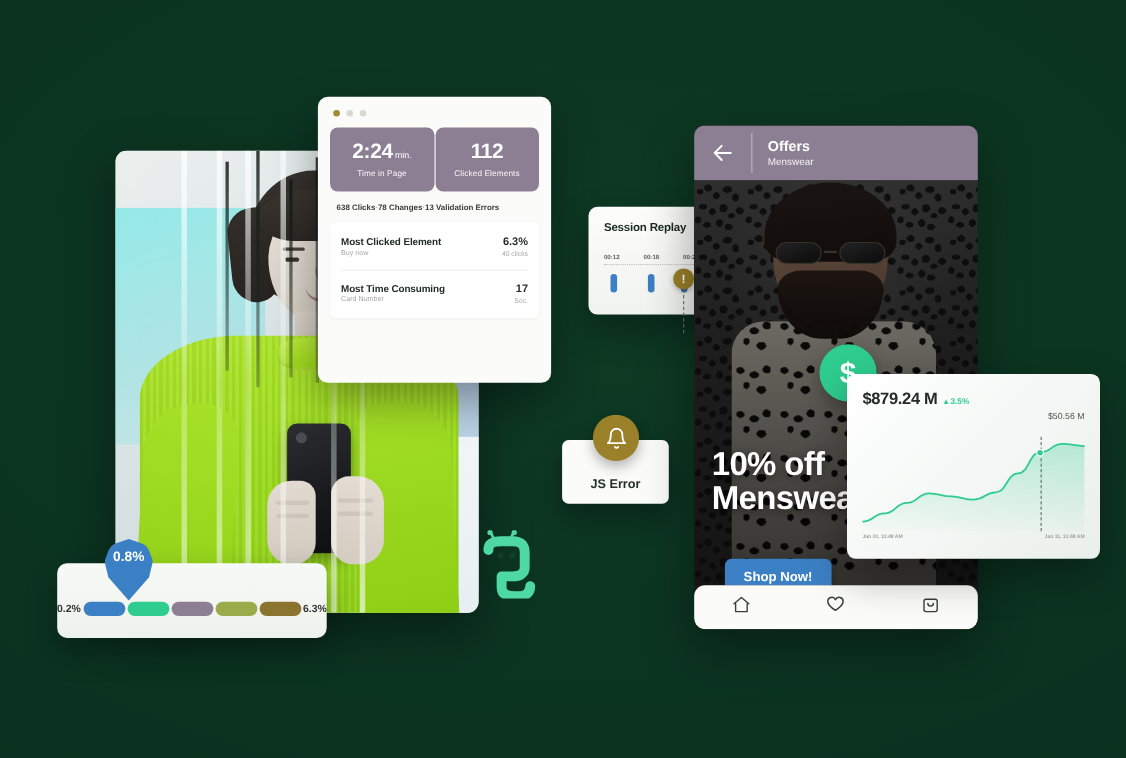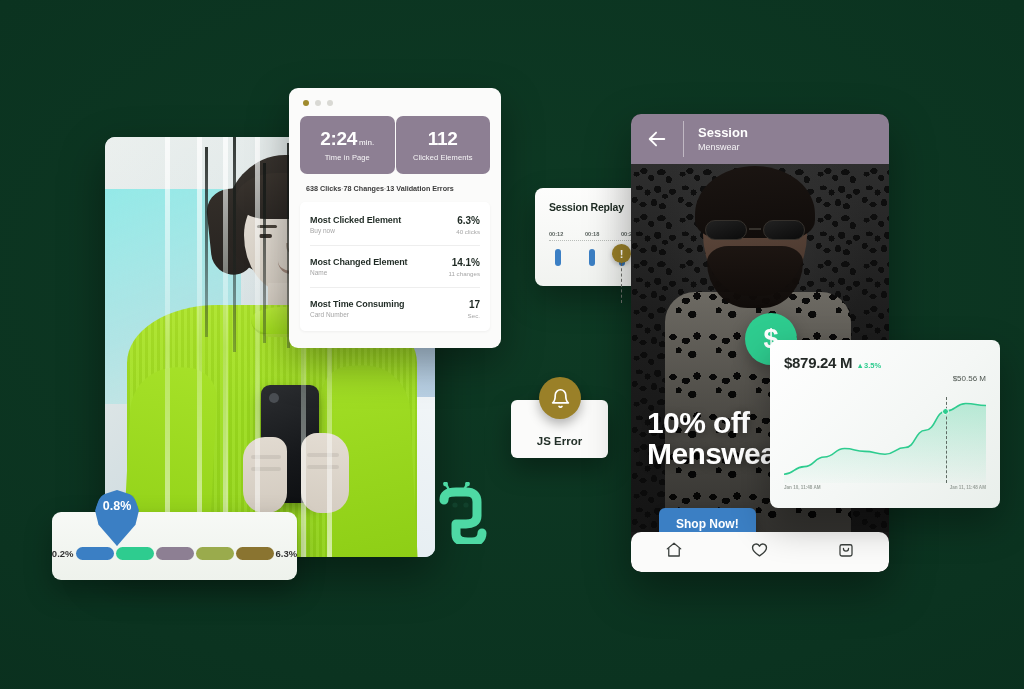--- a/index.html
+++ b/index.html
@@ -448,30 +448,20 @@
           <div class="metric-title">Most Clicked Element</div>
           <div class="metric-sub">Buy now</div>
         </div>
         <div>
           <div class="metric-val">6.3%</div>
           <div class="metric-valsub">40 clicks</div>
         </div>
       </div>
       <div class="metric">
         <div>
-          <div class="metric-title">Most Changed Element</div>
-          <div class="metric-sub">Name</div>
-        </div>
-        <div>
-          <div class="metric-val">14.1%</div>
-          <div class="metric-valsub">11 changes</div>
-        </div>
-      </div>
-      <div class="metric">
-        <div>
           <div class="metric-title">Most Time Consuming</div>
           <div class="metric-sub">Card Number</div>
         </div>
         <div>
           <div class="metric-val">17</div>
           <div class="metric-valsub">Sec.</div>
         </div>
       </div>
     </div>
   </div>
@@ -537,21 +527,21 @@
   <div id="phone">
     <div class="ph-header">
       <div class="ph-back">
         <svg viewBox="0 0 24 24" width="22" height="22" fill="none" stroke="#fff" stroke-width="2" stroke-linecap="round" stroke-linejoin="round">
           <line x1="20" y1="12" x2="5" y2="12"></line>
             <polyline points="11 19 4 12 11 5"></polyline>
         </svg>
       </div>
       <div class="ph-divider"></div>
       <div class="ph-htext">
-        <div class="ph-htitle">Session</div>
+        <div class="ph-htitle">Offers</div>
         <div class="ph-hsub">Menswear</div>
       </div>
     </div>
 
     <div class="ph-photo">
       <div class="leopard"></div>
       <div class="model-body"></div>
       <div class="model-head"></div>
       <div class="model-beard"></div>
       <div class="model-hair"></div>

